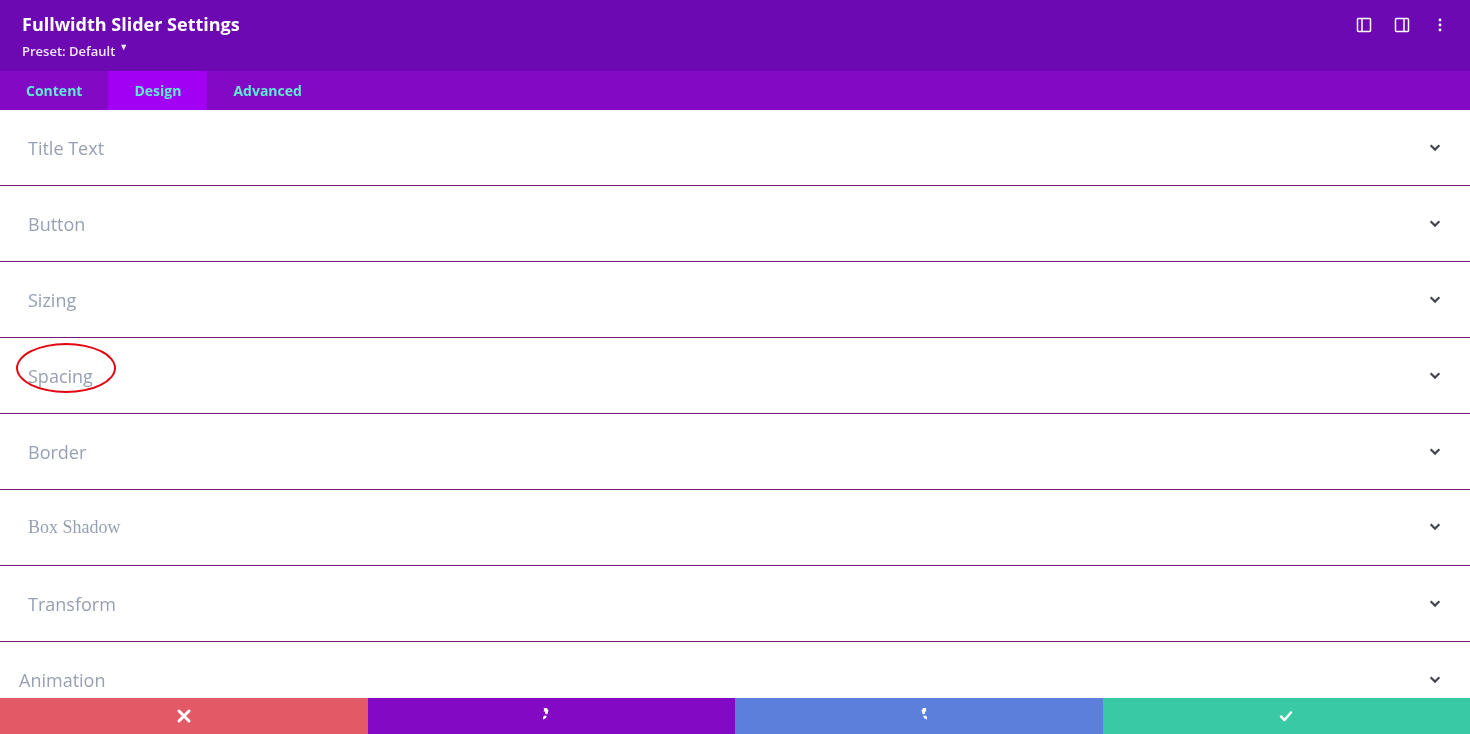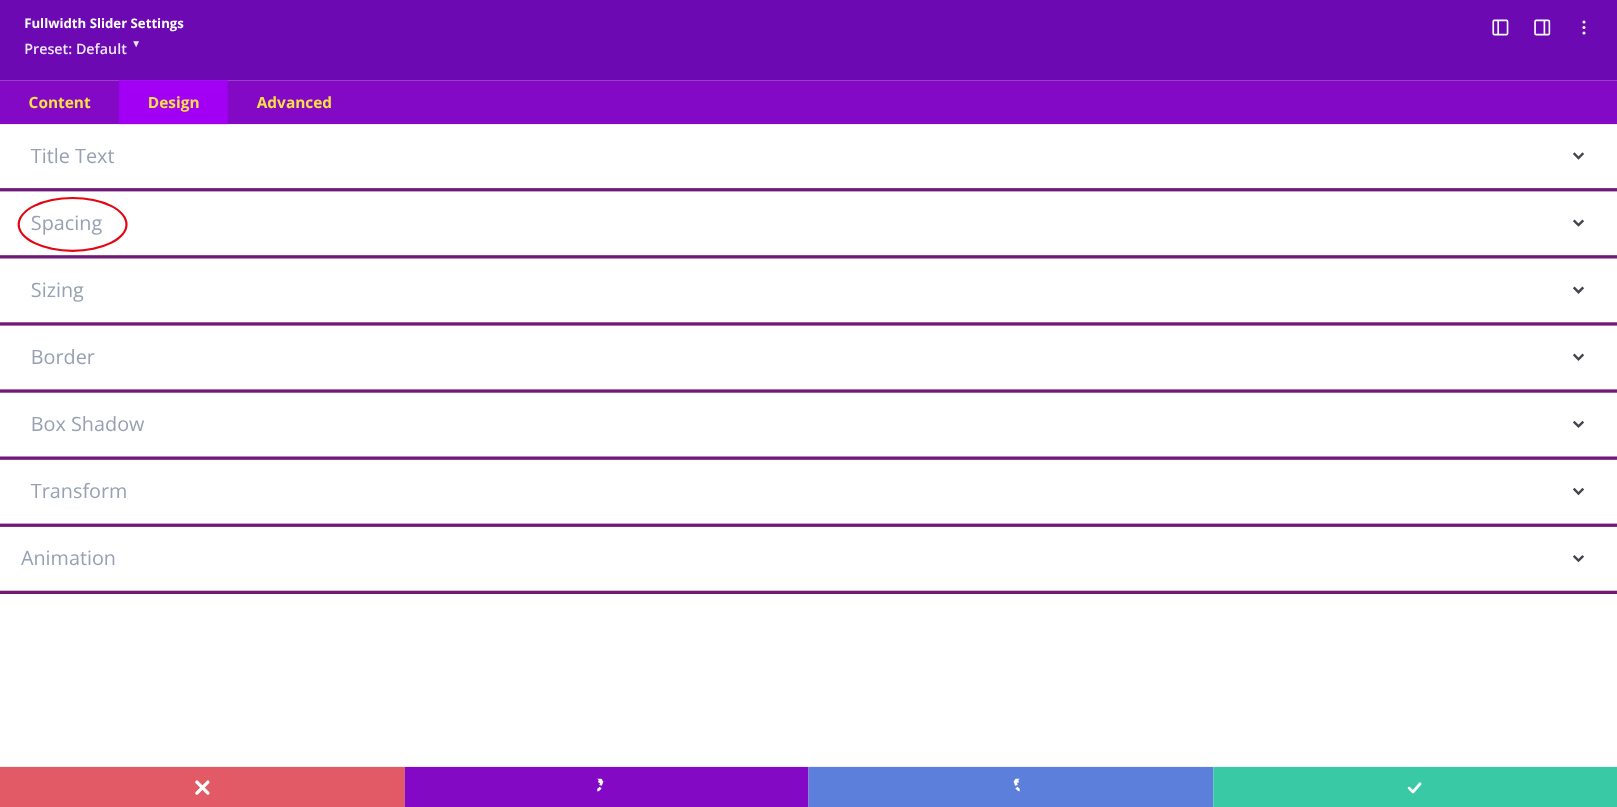--- a/index.html
+++ b/index.html
@@ -10,42 +10,42 @@
   .header {
     background: #6c09b3;
     color: #fff;
     display: flex;
     align-items: flex-start;
     justify-content: space-between;
     padding: 13px 22px 8px 22px;
     height: 73px;
   }
   .header-left { display: flex; flex-direction: column; }
-  .header-title { font-size: 12px; font-weight: 700; line-height: 1.3; }
+  .header-title { font-size: 18px; font-weight: 700; line-height: 1.3; }
   .header-preset { font-size: 13px; font-weight: 600; opacity: 0.9; margin-top: 6px; display: inline-flex; align-items: flex-start; cursor: pointer; }
   .header-preset .caret { margin-left: 4px; font-size: 9px; line-height: 1; }
   .header-right { display: flex; align-items: center; gap: 22px; margin-top: 4px; }
   .hicon { width: 16px; height: 16px; display: inline-flex; align-items: center; justify-content: center; color: #fff; cursor: pointer; }
   .hicon svg { width: 16px; height: 16px; stroke: #fff; fill: none; stroke-width: 1.5; }
 
   
   .tabs { background: #8409c4; display: flex; height: 40px; }
   .tab {
-    color: #fde047; font-size: 14px; font-weight: 700;
+    color: #5eead4; font-size: 14px; font-weight: 700;
     padding: 0 26px; display: flex; align-items: center;
     cursor: pointer; height: 100%;
   }
   .tab.active { background: #a200f4; }
 
   
   .accordion { flex: 1 1 auto; overflow-y: auto; background: #fff; }
   .acc-item {
     display: flex; justify-content: space-between; align-items: center;
-    padding: 0 28px; height: 61px;
-    border-bottom: 3px solid #701a75;
+    padding: 0 28px; height: 76px;
+    border-bottom: 1px solid #701a75;
     cursor: pointer;
   }
   .acc-label { font-size: 18px; color: #97a1b3; font-weight: 500; }
   .acc-chevron { color: #43474d; }
   .acc-chevron svg { width: 14px; height: 14px; stroke: #43474d; fill: none; stroke-width: 2.5; }
 
   
   .highlight-ellipse {
     position: absolute;
     border: 2px solid #e30613;
@@ -113,39 +113,45 @@
   </div>
 
 <div class="accordion acc-wrap" id="accordion">
     <div class="acc-item" style="position: relative;">
       <span class="acc-label">Title Text</span>
       <span class="acc-chevron"><svg viewBox="0 0 16 16">
           <polyline points="3,6 8,11 13,6"></polyline>
         </svg></span>
     </div>
     <div class="acc-item" style="position: relative;">
-      <span class="acc-label">Spacing</span>
+      <span class="acc-label">Button</span>
       <span class="acc-chevron"><svg viewBox="0 0 16 16">
           <polyline points="3,6 8,11 13,6"></polyline>
         </svg></span>
-      <div class="highlight-ellipse" style="left: 16px; top: 5px;"></div>
     </div>
     <div class="acc-item" style="position: relative;">
       <span class="acc-label">Sizing</span>
       <span class="acc-chevron"><svg viewBox="0 0 16 16">
           <polyline points="3,6 8,11 13,6"></polyline>
         </svg></span>
     </div>
     <div class="acc-item" style="position: relative;">
+      <span class="acc-label">Spacing</span>
+      <span class="acc-chevron"><svg viewBox="0 0 16 16">
+          <polyline points="3,6 8,11 13,6"></polyline>
+        </svg></span>
+      <div class="highlight-ellipse" style="left: 16px; top: 5px;"></div>
+    </div>
+    <div class="acc-item" style="position: relative;">
       <span class="acc-label">Border</span>
       <span class="acc-chevron"><svg viewBox="0 0 16 16">
           <polyline points="3,6 8,11 13,6"></polyline>
         </svg></span>
     </div>
-    <div class="acc-item" style="position: relative;">
+    <div class="acc-item" style="position: relative; font-family: Liberation Serif, serif;">
       <span class="acc-label">Box Shadow</span>
       <span class="acc-chevron"><svg viewBox="0 0 16 16">
           <polyline points="3,6 8,11 13,6"></polyline>
         </svg></span>
     </div>
     <div class="acc-item" style="position: relative;">
       <span class="acc-label">Transform</span>
       <span class="acc-chevron"><svg viewBox="0 0 16 16">
           <polyline points="3,6 8,11 13,6"></polyline>
         </svg></span>

